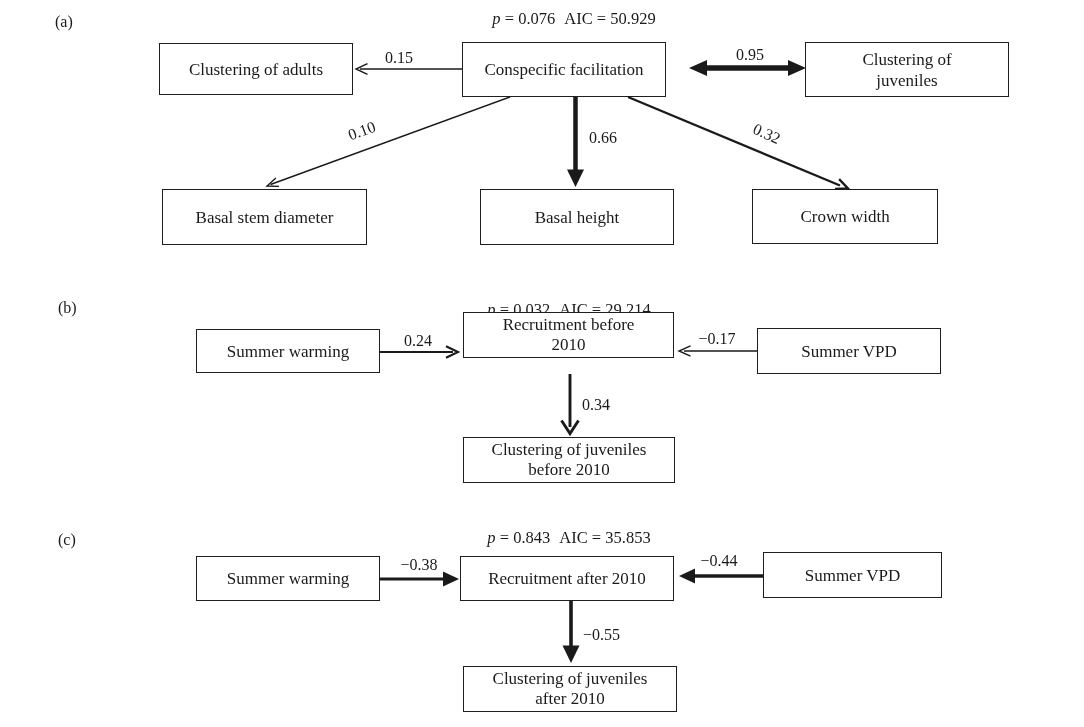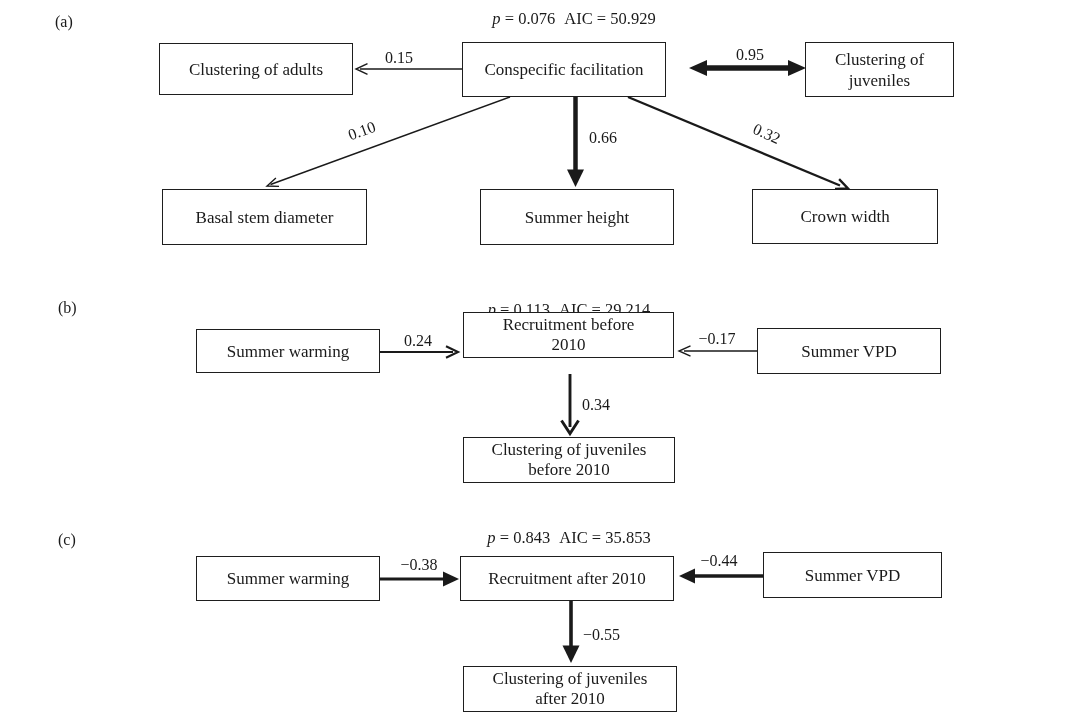--- a/index.html
+++ b/index.html
@@ -34,29 +34,29 @@
 
 <div class="fig">
 
   <div class="panel-tag" style="left:55px;top:13px">(a)</div>
   <div class="stats" style="left:436px;top:10px;width:276px">
     <span class="pit">p</span><span> = 0.076</span><span class="aic">AIC = 50.929</span>
   </div>
 
   <div class="node" style="left:159px;top:43px;width:194px;height:52px"><span>Clustering of adults</span></div>
   <div class="node" style="left:462px;top:42px;width:204px;height:55px"><span>Conspecific facilitation</span></div>
-  <div class="node" style="left:805px;top:42px;width:149px;height:55px"><span>Clustering of
+  <div class="node" style="left:805px;top:42px;width:204px;height:55px"><span>Clustering of
 juveniles</span></div>
   <div class="node" style="left:162px;top:189px;width:205px;height:56px"><span>Basal stem diameter</span></div>
-  <div class="node" style="left:480px;top:189px;width:194px;height:56px"><span>Summer height</span></div>
+  <div class="node" style="left:480px;top:189px;width:194px;height:56px"><span>Basal height</span></div>
   <div class="node" style="left:752px;top:189px;width:186px;height:55px"><span>Crown width</span></div>
 
   <div class="panel-tag" style="left:58px;top:299px">(b)</div>
   <div class="stats" style="left:436px;top:301px;width:266px">
-    <span class="pit">p</span><span> = 0.113</span><span class="aic">AIC = 29.214</span>
+    <span class="pit">p</span><span> = 0.032</span><span class="aic">AIC = 29.214</span>
   </div>
 
   <div class="node" style="left:196px;top:329px;width:184px;height:44px"><span>Summer warming</span></div>
   <div class="node" style="left:463px;top:312px;width:211px;height:46px;line-height:20px"><span>Recruitment before
 2010</span></div>
   <div class="node" style="left:757px;top:328px;width:184px;height:46px"><span>Summer VPD</span></div>
   <div class="node" style="left:463px;top:437px;width:212px;height:46px;line-height:20px"><span>Clustering of juveniles
 before 2010</span></div>
 
   <div class="panel-tag" style="left:58px;top:531px">(c)</div>

